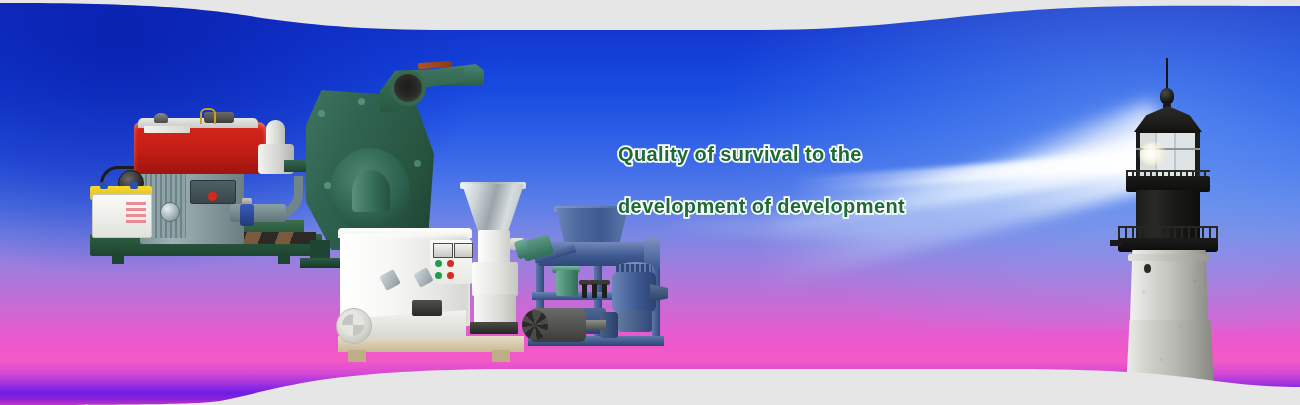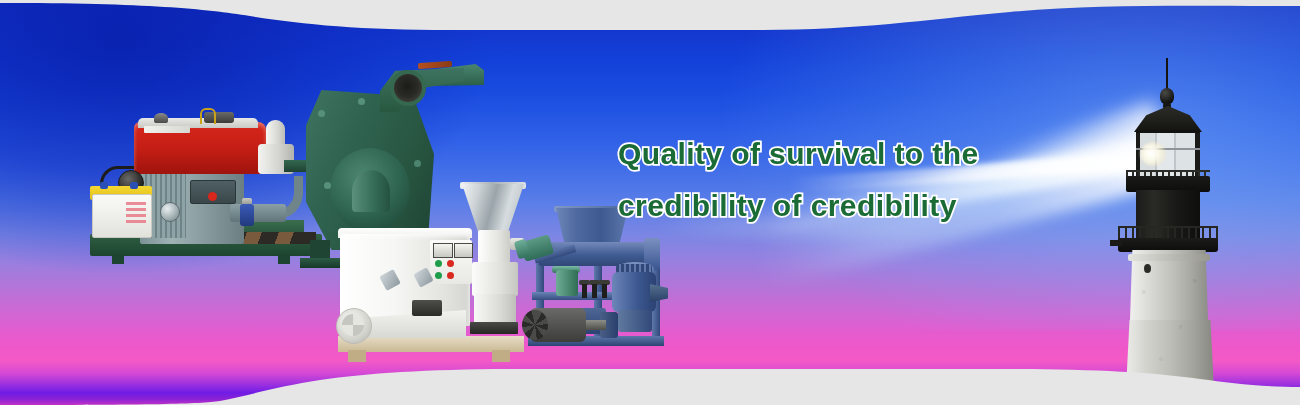--- a/index.html
+++ b/index.html
@@ -341,21 +341,21 @@
       radial-gradient(circle at 62% 55%,rgba(0,0,0,.05) 0 2px,transparent 2px),
       radial-gradient(circle at 40% 78%,rgba(0,0,0,.05) 0 2px,transparent 2px),
       radial-gradient(circle at 78% 22%,rgba(0,0,0,.05) 0 2px,transparent 2px);
     opacity:.9;}
   .lh-port{position:absolute;left:48px;top:206px;width:7px;height:9px;border-radius:50%;
     background:#2a2a26;}
 
   
   .headline{
     position:absolute;left:618px;top:128px;width:470px;
-    font-size:30px;line-height:52px;font-weight:bold;
+    font-size:20px;line-height:52px;font-weight:bold;
     letter-spacing:.4px;
     color:#1a6b35;
     -webkit-text-stroke:3.5px #ffffff;
     paint-order:stroke fill;
     text-shadow:0 0 1px rgba(255,255,255,.9);
     white-space:nowrap;
   }
   .headline .ln{display:block;}
 </style>
 </head>
@@ -508,21 +508,21 @@
     <div class="lh-t1"></div>
     <div class="lh-band1"></div>
     <div class="lh-band2"></div>
     <div class="lh-t2"></div>
     <div class="lh-tex"></div>
     <div class="lh-port"></div>
   </div>
 
   <div class="headline">
     <span class="ln">Quality of survival to the</span>
-    <span class="ln">credibility of credibility</span>
+    <span class="ln">development of development</span>
   </div>
 
   <div class="wave wave-top">
     <svg viewBox="0 0 1300 62" preserveAspectRatio="none" height="62">
       <path d="M0,0 L1300,0 L1300,6 C1180,6 1100,4 1010,12 C920,20 860,30 760,30 C660,30 560,30 450,30 C360,30 300,24 250,16 C205,9 150,3 0,3 Z" fill="#e6e6e6"></path>
     </svg>
   </div>
 
   <div class="wave wave-bottom">
     <svg viewBox="0 0 1300 58" preserveAspectRatio="none" height="58">

